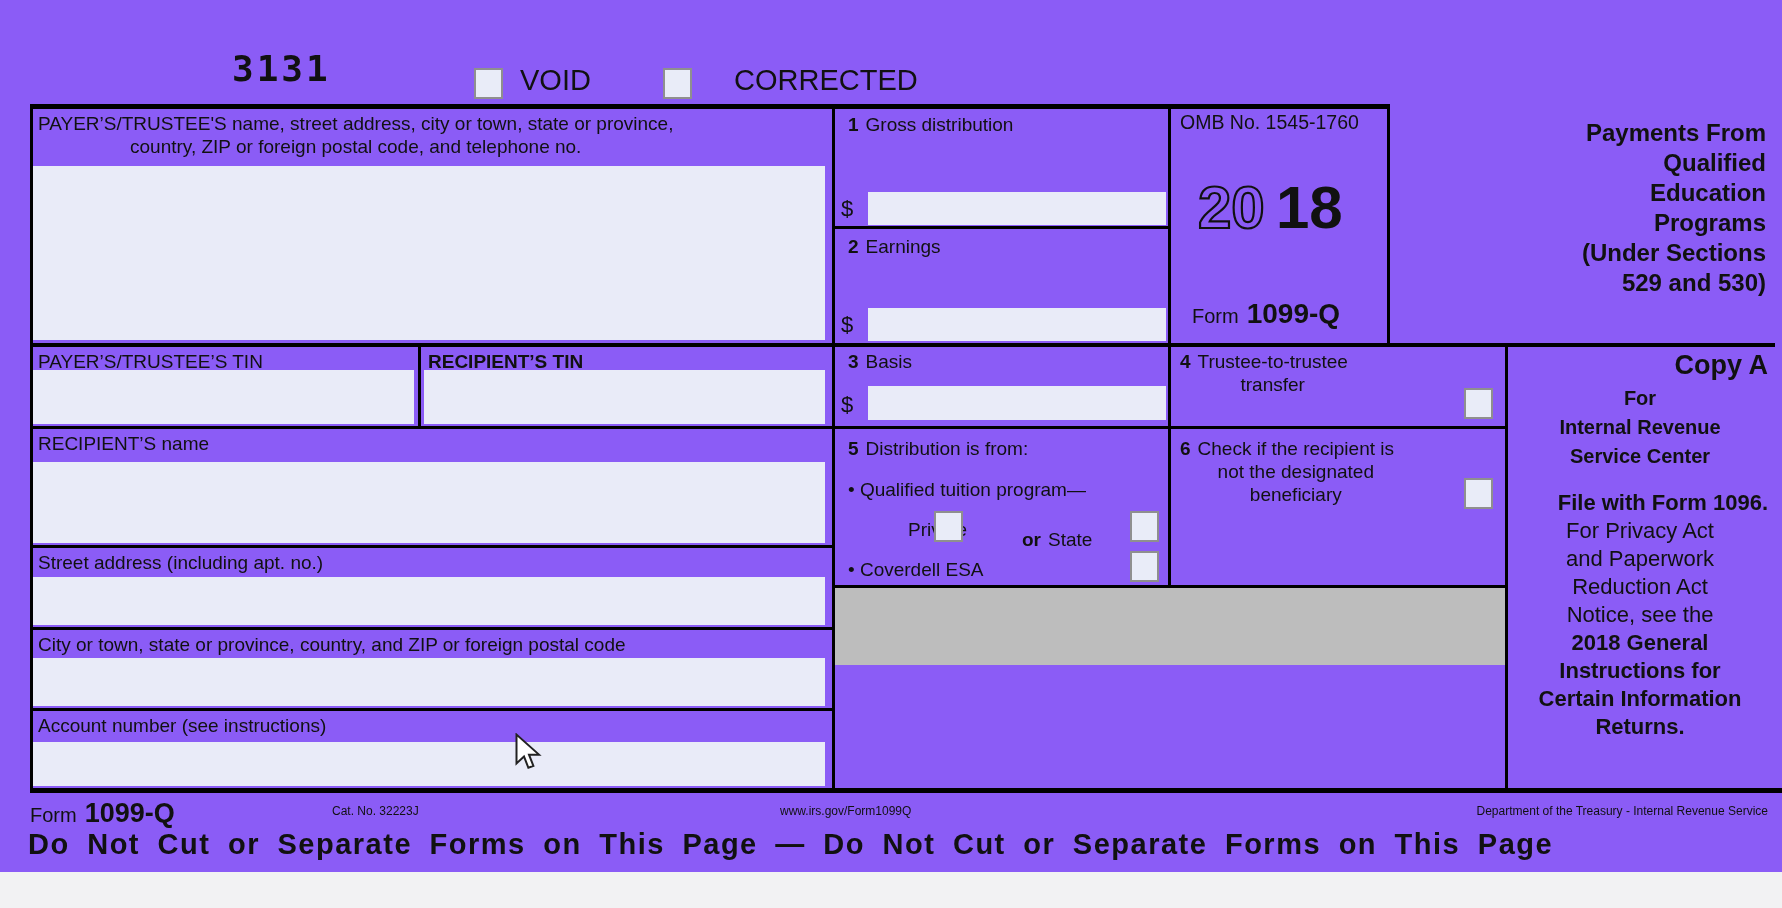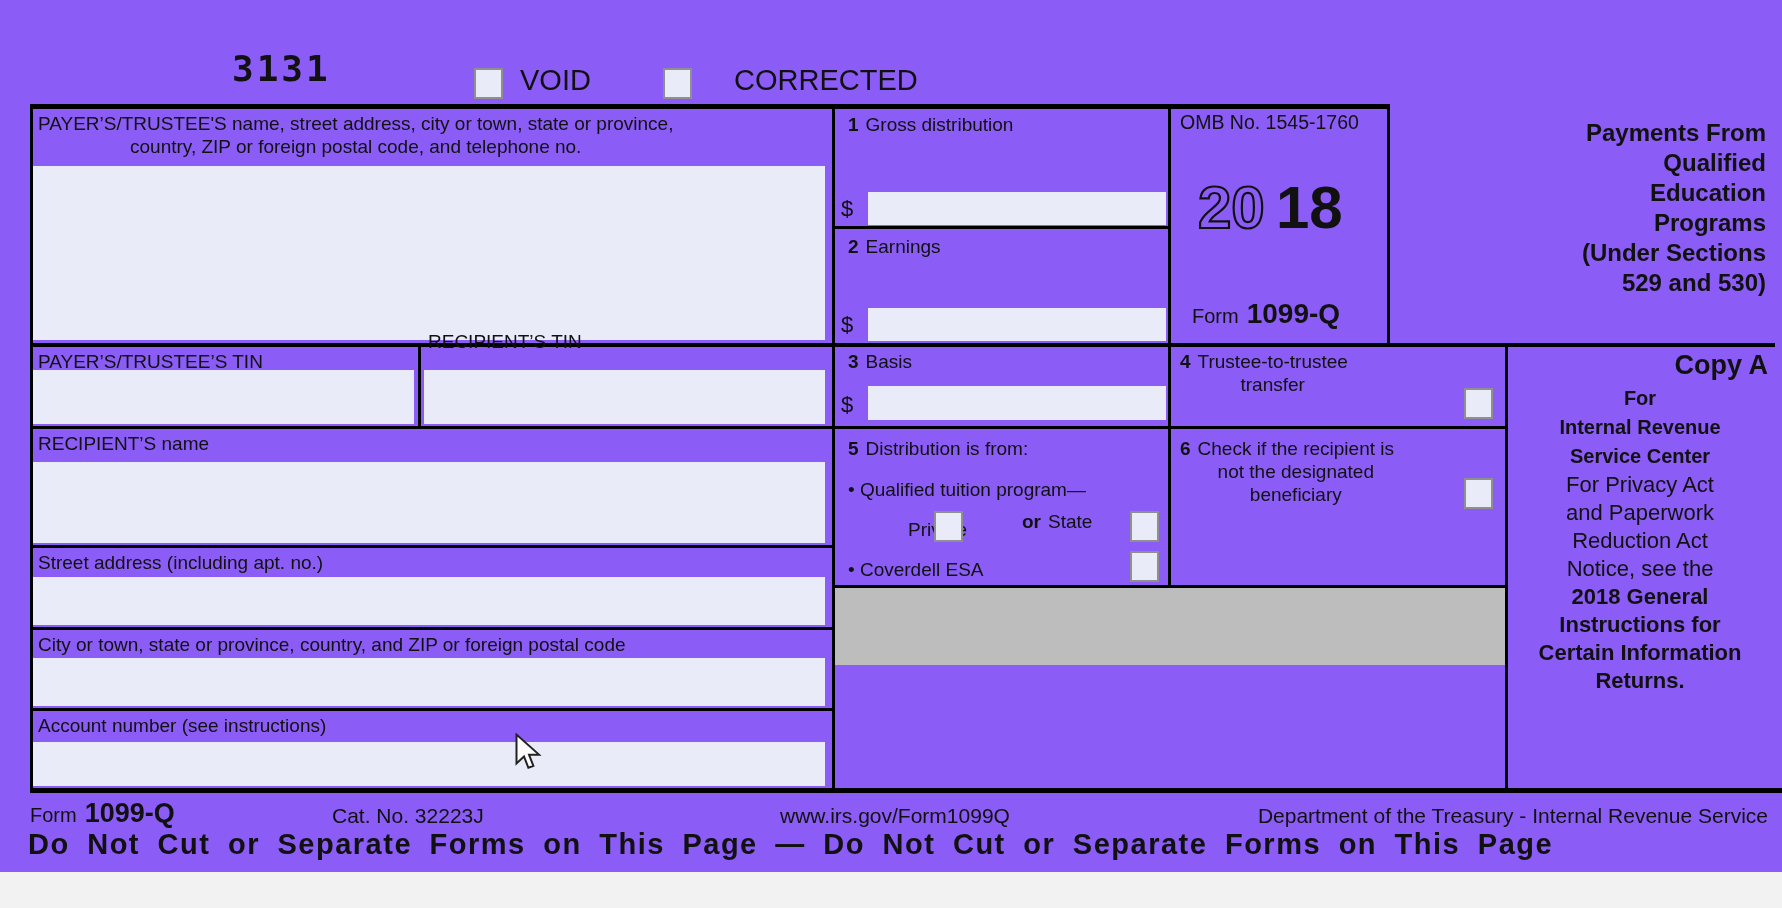--- a/index.html
+++ b/index.html
@@ -22,21 +22,21 @@
   .copy-privacy{font-size:22px;line-height:28px;}
   .copy-instr{font-size:22px;font-weight:bold;line-height:28px;}
   .printcode{position:absolute;left:232px;top:48px;font-family:"DejaVu Sans Mono","Liberation Mono",monospace;
              font-size:36px;font-weight:bold;letter-spacing:3px;}
   .hdr-cb-label{position:absolute;font-size:29px;color:#111;}
   .omb{position:absolute;left:1180px;top:111px;font-size:19.5px;}
   .form-id{position:absolute;display:flex;align-items:baseline;gap:8px;}
   .form-word{font-size:20px;}
   .form-no{font-size:28px;font-weight:bold;}
   .grayband{position:absolute;left:835px;top:588px;width:670px;height:77px;background:#bdbdbd;}
-  .ft{position:absolute;font-size:21px;}
+  .ft{position:absolute;font-size:12px;}
   .warning{position:absolute;left:28px;top:828px;width:1752px;font-size:29px;font-weight:bold;
            letter-spacing:1.5px;word-spacing:8px;white-space:nowrap;}
   .bottomstrip{position:absolute;left:0;top:872px;width:1782px;height:36px;background:#f2f2f3;}
 </style>
 </head>
 <body>
 
 <div id="page">
 
   <div class="printcode">3131</div>
@@ -100,21 +100,21 @@
   </div>
 
   <div class="big-title pre">Payments From
 Qualified
 Education
 Programs
 (Under Sections
 529 and 530)</div>
 
   <div class="lbl" style="left:38px;top:350px;">PAYER’S/TRUSTEE’S TIN</div>
-  <div class="lbl" style="left:428px;top:330px;">RECIPIENT’S TIN</div>
+  <div class="lbl" style="left:428px;top:350px;font-weight:bold;">RECIPIENT’S TIN</div>
 
   <div class="lbl numrow" style="left:848px;top:350px;">
     <span class="num">3</span>
     <span>Basis</span>
   </div>
   <div class="dollar" style="left:841px;top:392px;">$</div>
   <div class="lbl numrow" style="left:1180px;top:350px;">
     <span class="num">4</span>
     <span class="pre">Trustee-to-trustee
 transfer</span>
@@ -123,21 +123,21 @@
 
   <div class="lbl" style="left:38px;top:432px;">RECIPIENT’S name</div>
 
   <div class="lbl numrow" style="left:848px;top:437px;">
     <span class="num">5</span>
     <span>Distribution is from:</span>
   </div>
   <div class="lbl" style="left:848px;top:478px;">• Qualified tuition program—</div>
   <div class="lbl" style="left:908px;top:518px;">Private</div>
   <div class="cb" style="left:934px;top:511px;"></div>
-  <div class="lbl numrow" style="left:1022px;top:510px;">
+  <div class="lbl numrow" style="left:1022px;top:528px;">
     <span class="num">or</span>
     <span>State</span>
   </div>
   <div class="cb" style="left:1130px;top:511px;"></div>
   <div class="lbl" style="left:848px;top:558px;">• Coverdell ESA</div>
   <div class="cb" style="left:1130px;top:551px;"></div>
 
   <div class="lbl numrow" style="left:1180px;top:437px;">
     <span class="num">6</span>
     <span class="pre">Check if the recipient is
@@ -148,20 +148,21 @@
 
   <div class="lbl" style="left:38px;top:551px;">Street address (including apt. no.)</div>
   <div class="lbl" style="left:38px;top:633px;">City or town, state or province, country, and ZIP or foreign postal code</div>
   <div class="lbl" style="left:38px;top:714px;">Account number (see instructions)</div>
 
   <div class="copy-col">
     <div class="copy-head">Copy A</div>
     <div class="copy-dest pre">For
 Internal Revenue
 Service Center</div>
+    <div class="copy-file">File with Form 1096.</div>
     <div class="copy-privacy pre">For Privacy Act
 and Paperwork
 Reduction Act
 Notice, see the</div>
     <div class="copy-instr pre">2018 General
 Instructions for
 Certain Information
 Returns.</div>
   </div>
 

